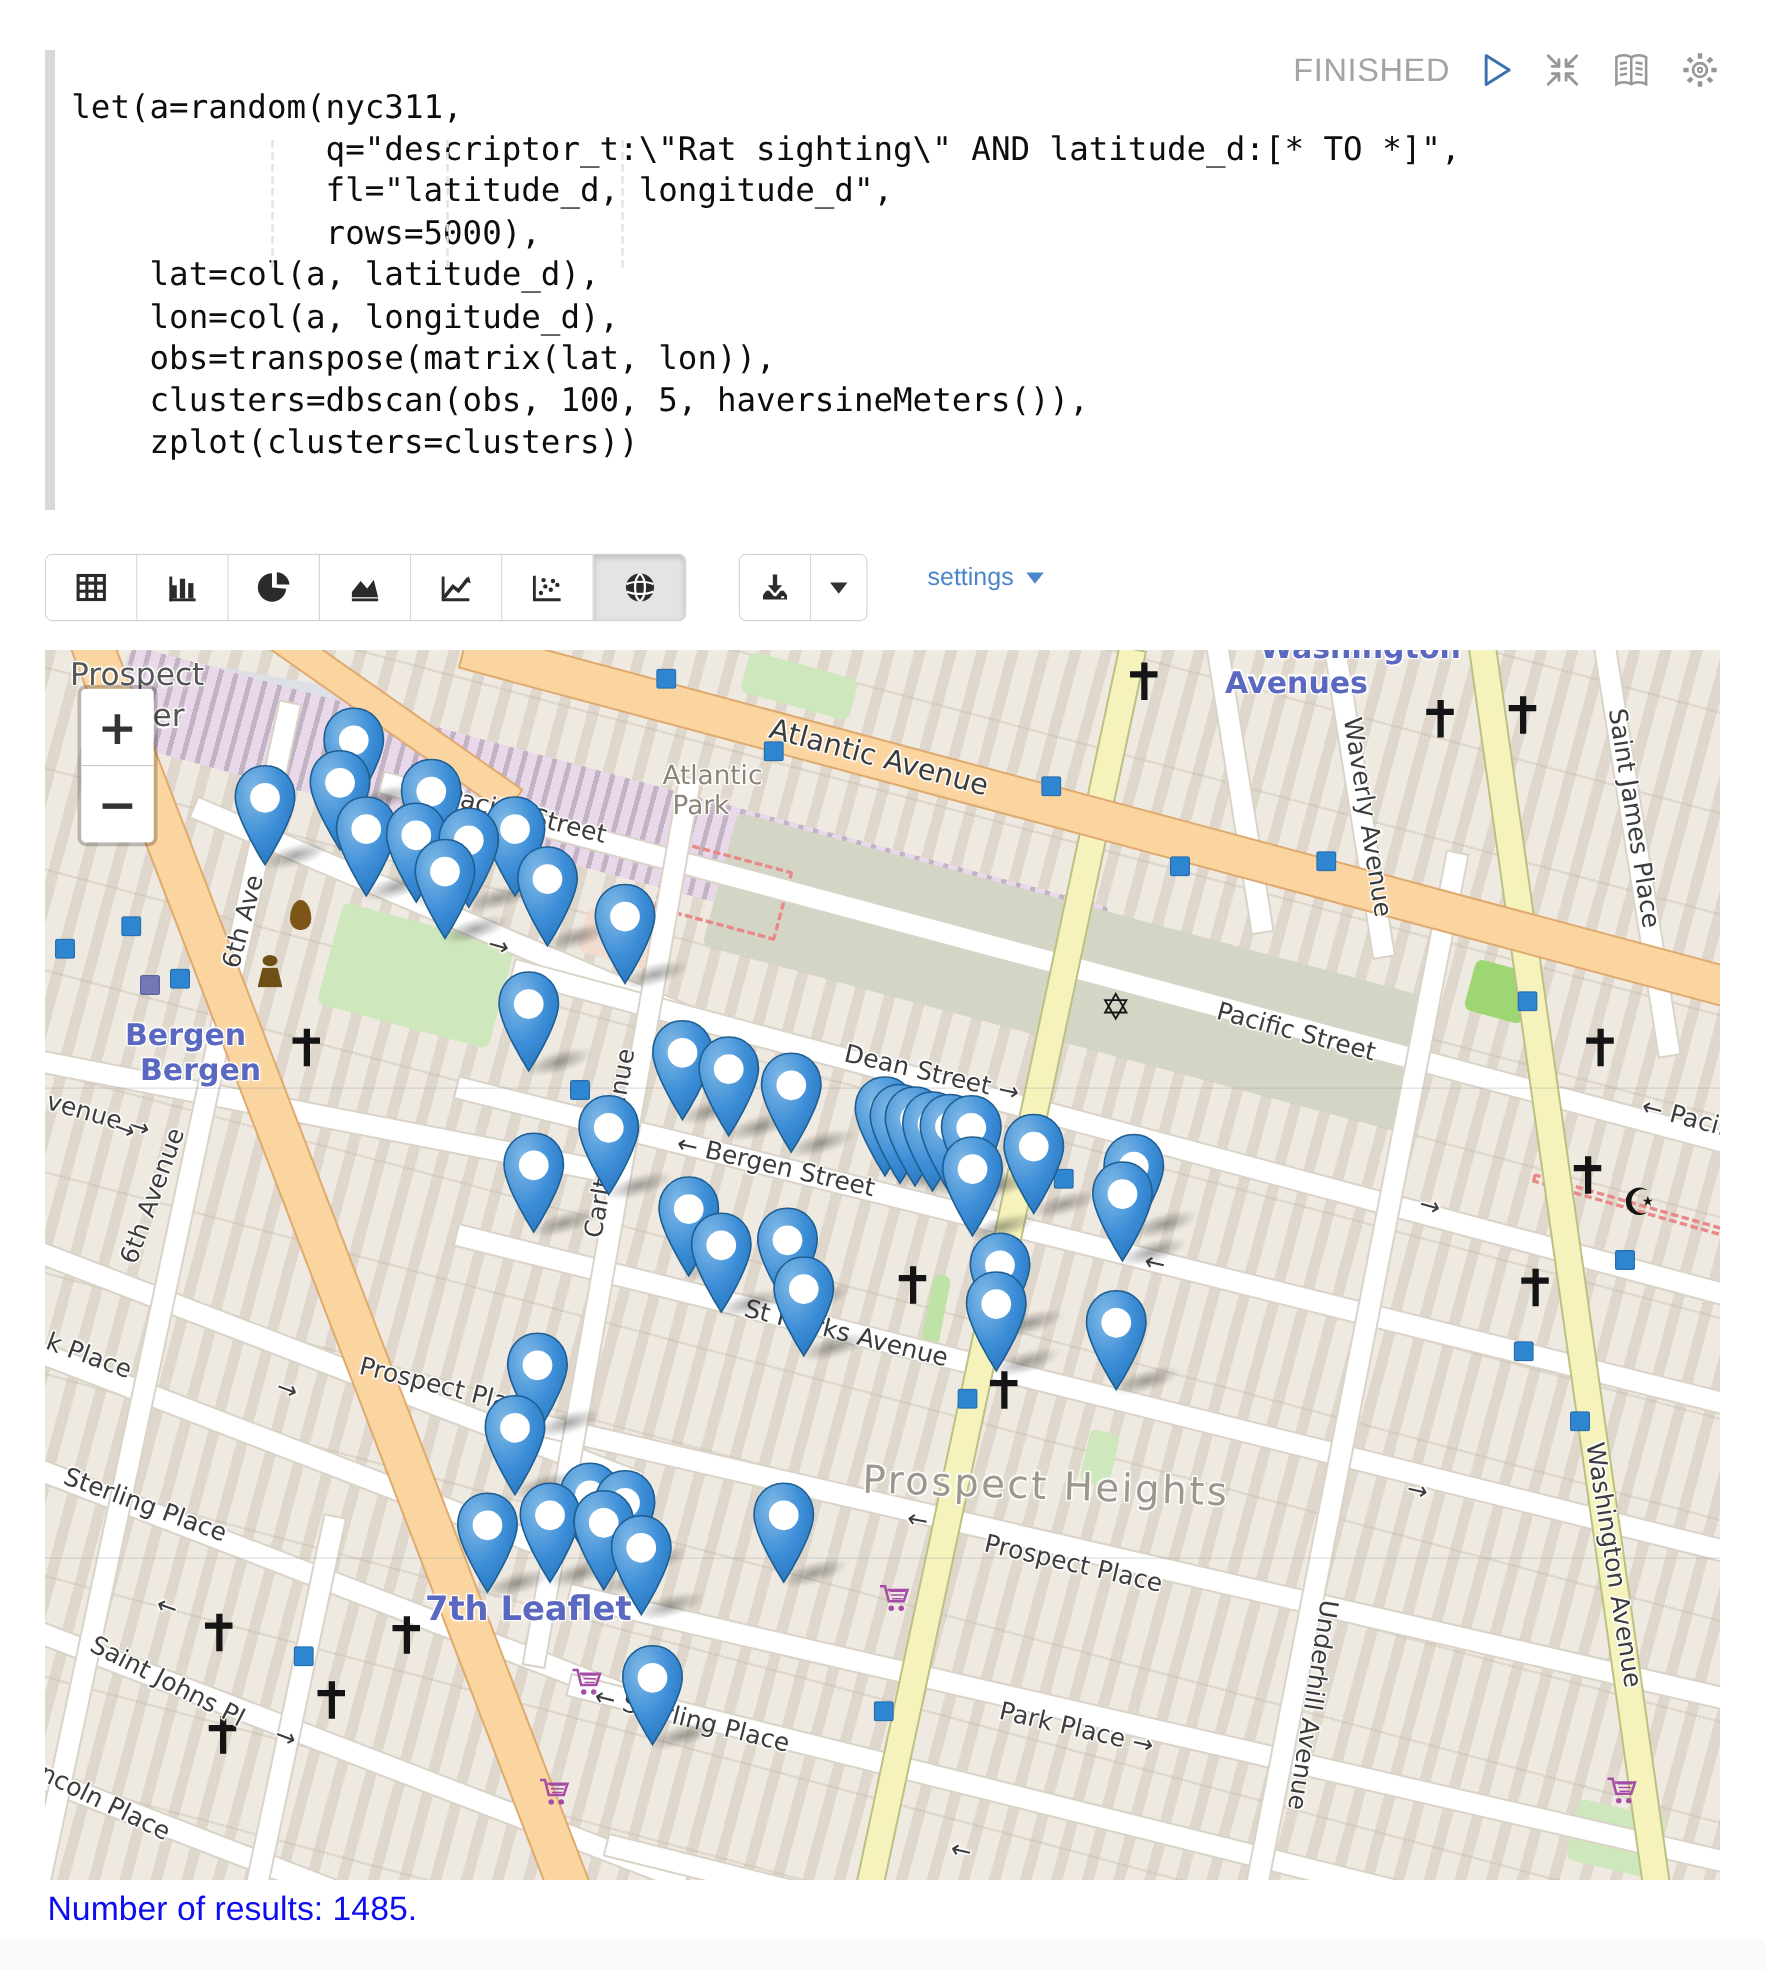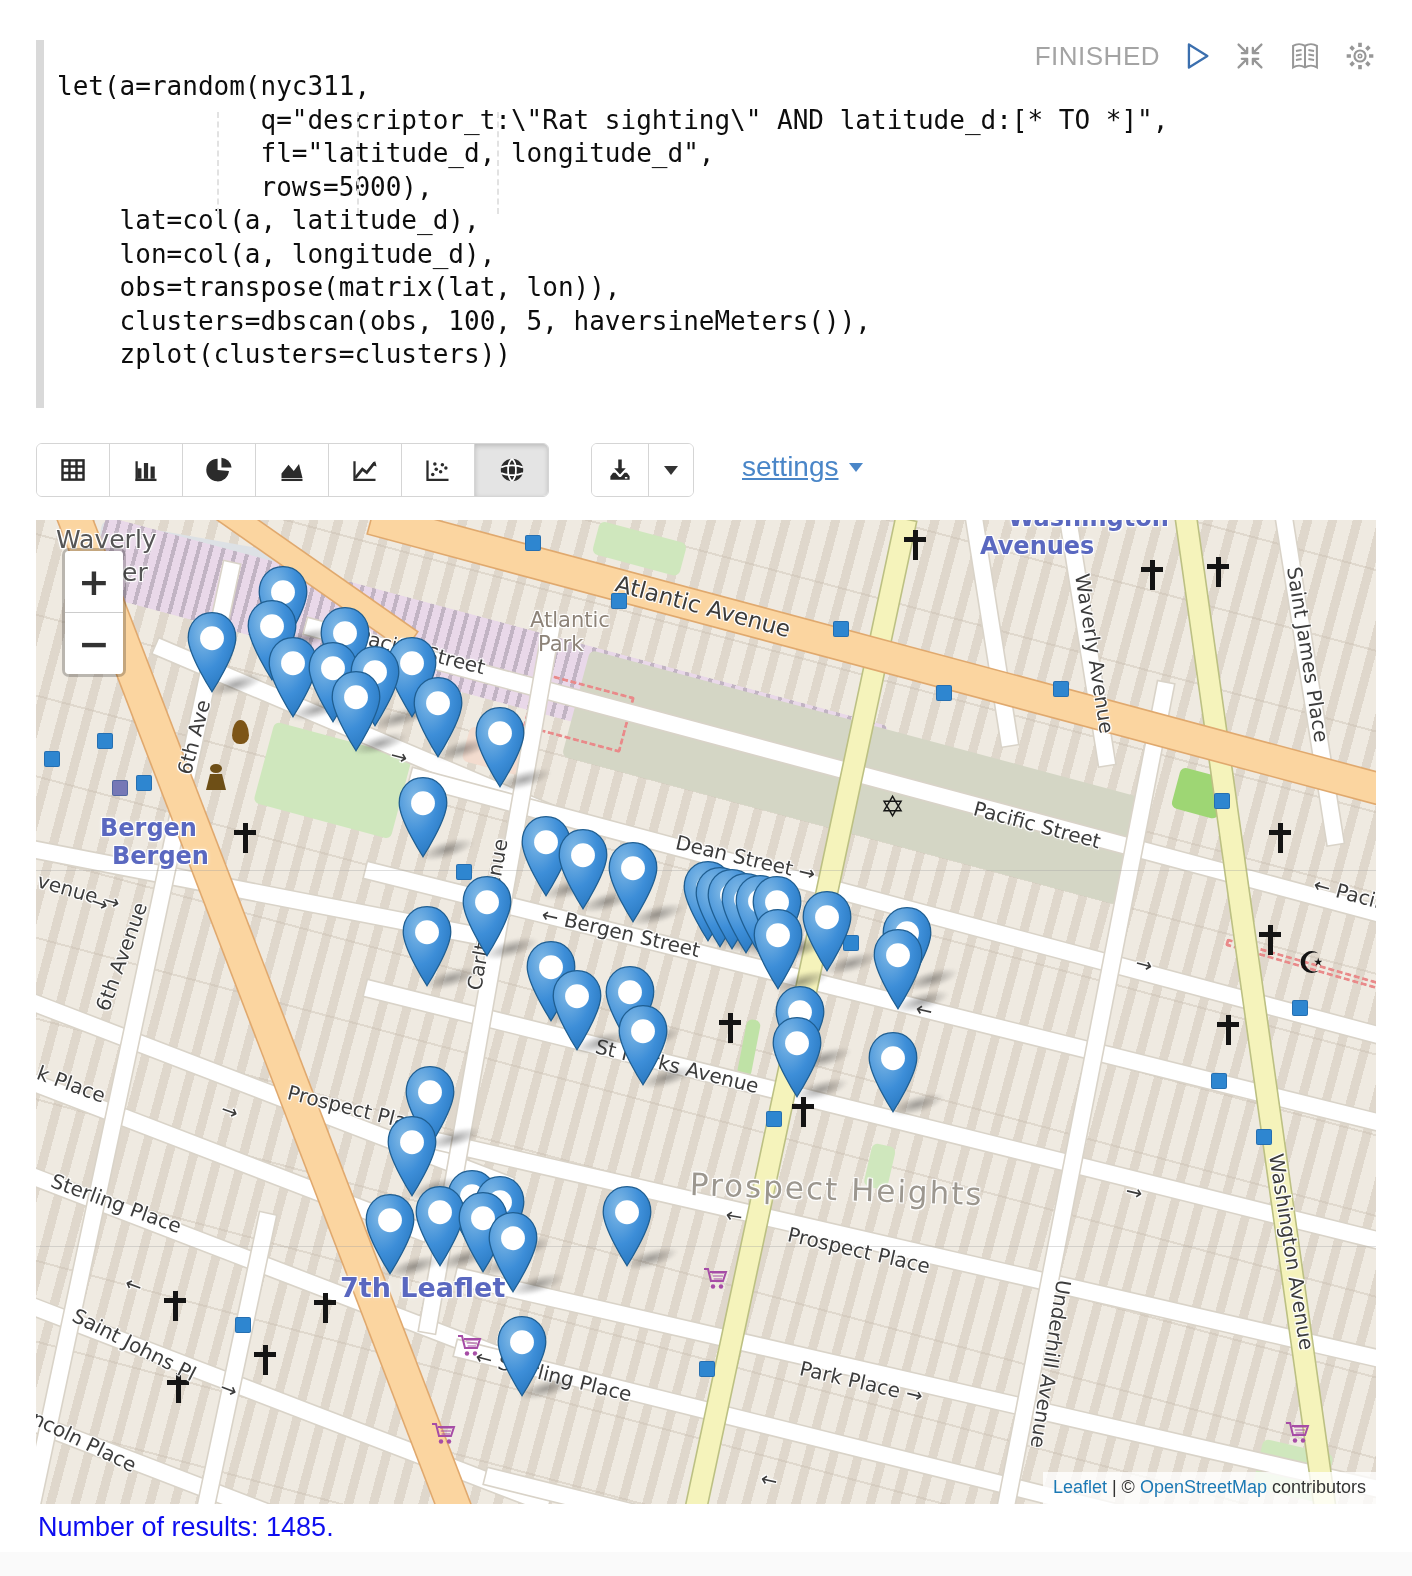--- a/index.html
+++ b/index.html
@@ -23,22 +23,22 @@
   .tbtn{width:73px;height:52px;display:flex;align-items:center;justify-content:center;
     background:#fff;border:none;border-right:1px solid #d5d5d5;cursor:pointer;padding:0;}
   .tbtn:last-child{border-right:none;}
   .tbtn.active{background:#e4e4e4;box-shadow:inset 0 2px 5px rgba(0,0,0,.18);}
   .tbtn svg{display:block;}
   #dlgroup{margin-left:42px;}
   #dlgroup .tbtn{width:57px;}
   #dlgroup .tbtn.caret{width:44px;}
   .caret-down{width:0;height:0;border-left:7px solid transparent;border-right:7px solid transparent;
     border-top:9px solid #333;}
-  #settings{margin-left:48px;margin-top:8px;color:#4a86c8;font-size:28px;display:flex;align-items:center;
-    gap:10px;cursor:pointer;text-decoration:underline;}
+  #settings{margin-left:48px;margin-top:8px;color:#4a86c8;font-size:20px;display:flex;align-items:center;
+    gap:10px;cursor:pointer;}
   #settings .caret-down{border-top-color:#4a86c8;}
 
   
   #map{position:absolute;left:36px;top:520px;width:1340px;height:984px;overflow:hidden;
     background:
       repeating-linear-gradient(105deg, rgba(199,187,172,.40) 0 9px, rgba(0,0,0,0) 9px 24px),
       repeating-linear-gradient(15deg, rgba(188,176,160,.30) 0 2px, rgba(0,0,0,0) 2px 78px),
       #efeae1;
     font-family:"DejaVu Sans",sans-serif;}
   .area{position:absolute;transform-origin:0 50%;border-radius:6px;}
@@ -268,21 +268,21 @@
       <div class="road " style="left: 938px; top: -10px; width: 230px; transform: rotate(81deg);"></div>
       <div class="road " style="left: 196px; top: 35px; width: 1000px; transform: rotate(102deg);"></div>
       <div class="road " style="left: 516px; top: 95px; width: 720px; transform: rotate(100deg);"></div>
       <div class="road " style="left: 1130px; top: 155px; width: 900px; transform: rotate(101deg);"></div>
       <div class="road " style="left: 232px; top: 686px; width: 310px; transform: rotate(102deg);"></div>
       <div class="road y" style="left: 870px; top: -10px; width: 1070px; transform: rotate(102deg);"></div>
       <div class="road y" style="left: 1150px; top: -12px; width: 1070px; transform: rotate(82deg);"></div>
       <div class="road o" style="left: 336px; top: -16px; width: 1190px; transform: rotate(15deg); height: 30px;"></div>
       <div class="road o" style="left: 30px; top: -40px; width: 1160px; transform: rotate(69deg); height: 32px;"></div>
       <div class="road o" style="left: 186px; top: -22px; width: 230px; transform: rotate(35deg); height: 22px;"></div>
-      <div class="ml name lg" style="left: 20px; top: 5px; transform: rotate(0deg);">Waverly</div>
+      <div class="ml name lg" style="left: 20px; top: 5px; transform: rotate(0deg);">Prospect</div>
       <div class="ml name" style="left: 86px; top: 38px; transform: rotate(0deg);">er</div>
       <div class="ml lg" style="left: 580px; top: 50px; transform: rotate(15deg);">Atlantic Avenue</div>
       <div class="ml area-lbl" style="left: 494px; top: 88px; transform: rotate(0deg);">Atlantic</div>
       <div class="ml area-lbl" style="left: 502px; top: 112px; transform: rotate(0deg);">Park</div>
       <div class="ml station" style="left: 972px; top: -16px; transform: rotate(0deg);">Washington</div>
       <div class="ml station" style="left: 944px; top: 12px; transform: rotate(0deg);">Avenues</div>
       <div class="ml " style="left: 1046px; top: 42px; transform: rotate(81deg);">Waverly Avenue</div>
       <div class="ml " style="left: 1258px; top: 35px; transform: rotate(81deg);">Saint James Place</div>
       <div class="ml " style="left: 938px; top: 276px; transform: rotate(15deg);">Pacific Street</div>
       <div class="ml " style="left: 1278px; top: 352px; transform: rotate(15deg);">← Pacific</div>
@@ -595,17 +595,16 @@
       <div class="pinshadow" style="left: 482px; top: 860px;"></div>
       <div class="pin" style="left: 460px; top: 795px; z-index: 922;"><svg width="52" height="82" viewBox="0 0 28 44">
           <path d="M14 0.8 C6.5 0.8 1.2 6.6 1.2 14.4 C1.2 23.6 14 43.4 14 43.4 C14 43.4 26.8 23.6 26.8 14.4 C26.8 6.6 21.5 0.8 14 0.8 Z" fill="url(#pingrad)" stroke="#1f5e91" stroke-width="0.7"></path>
           <circle cx="14" cy="14.6" r="6.4" fill="#ffffff"></circle>
         </svg></div>
     </div>
   <div id="zoomctrl">
     <div>+</div>
     <div>−</div>
   </div>
-  <div id="attrib"><a>Leaflet</a><span> | © </span><a>OpenStreetMap</a><span> contributors</span></div>
 </div>
 
 <div id="result">Number of results: 1485.</div>
 <div id="botstrip"></div>
 
 </body></html>

